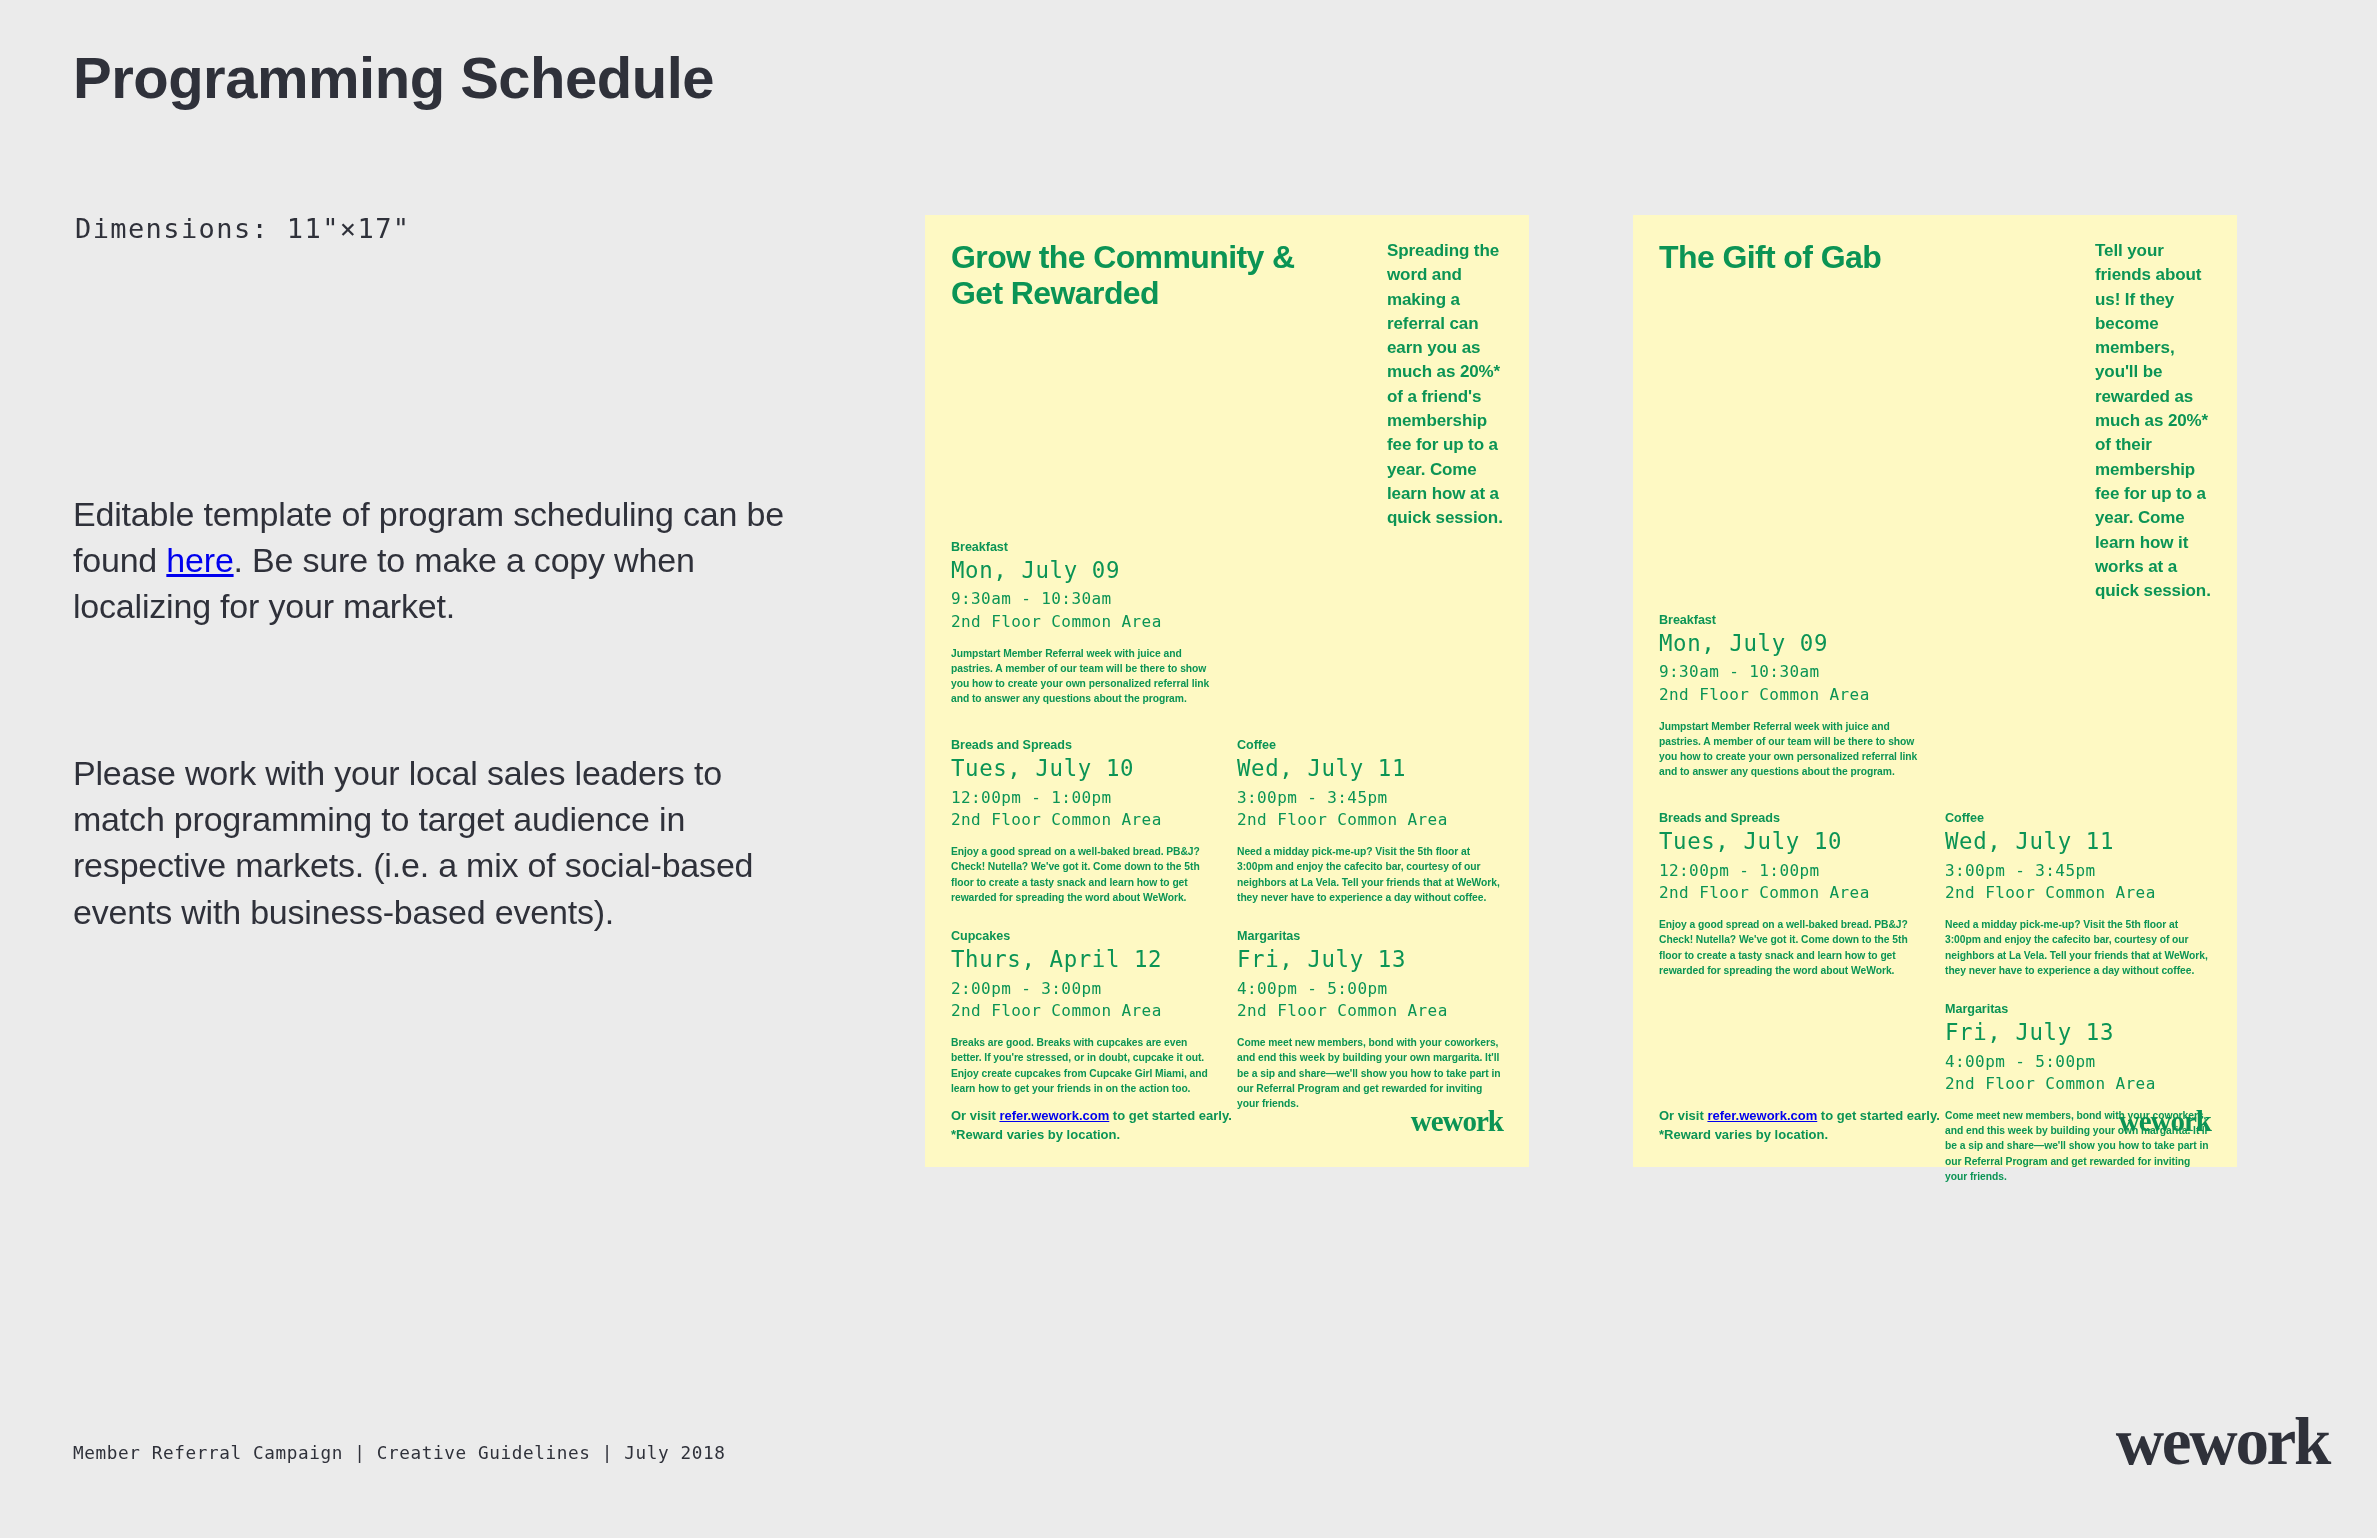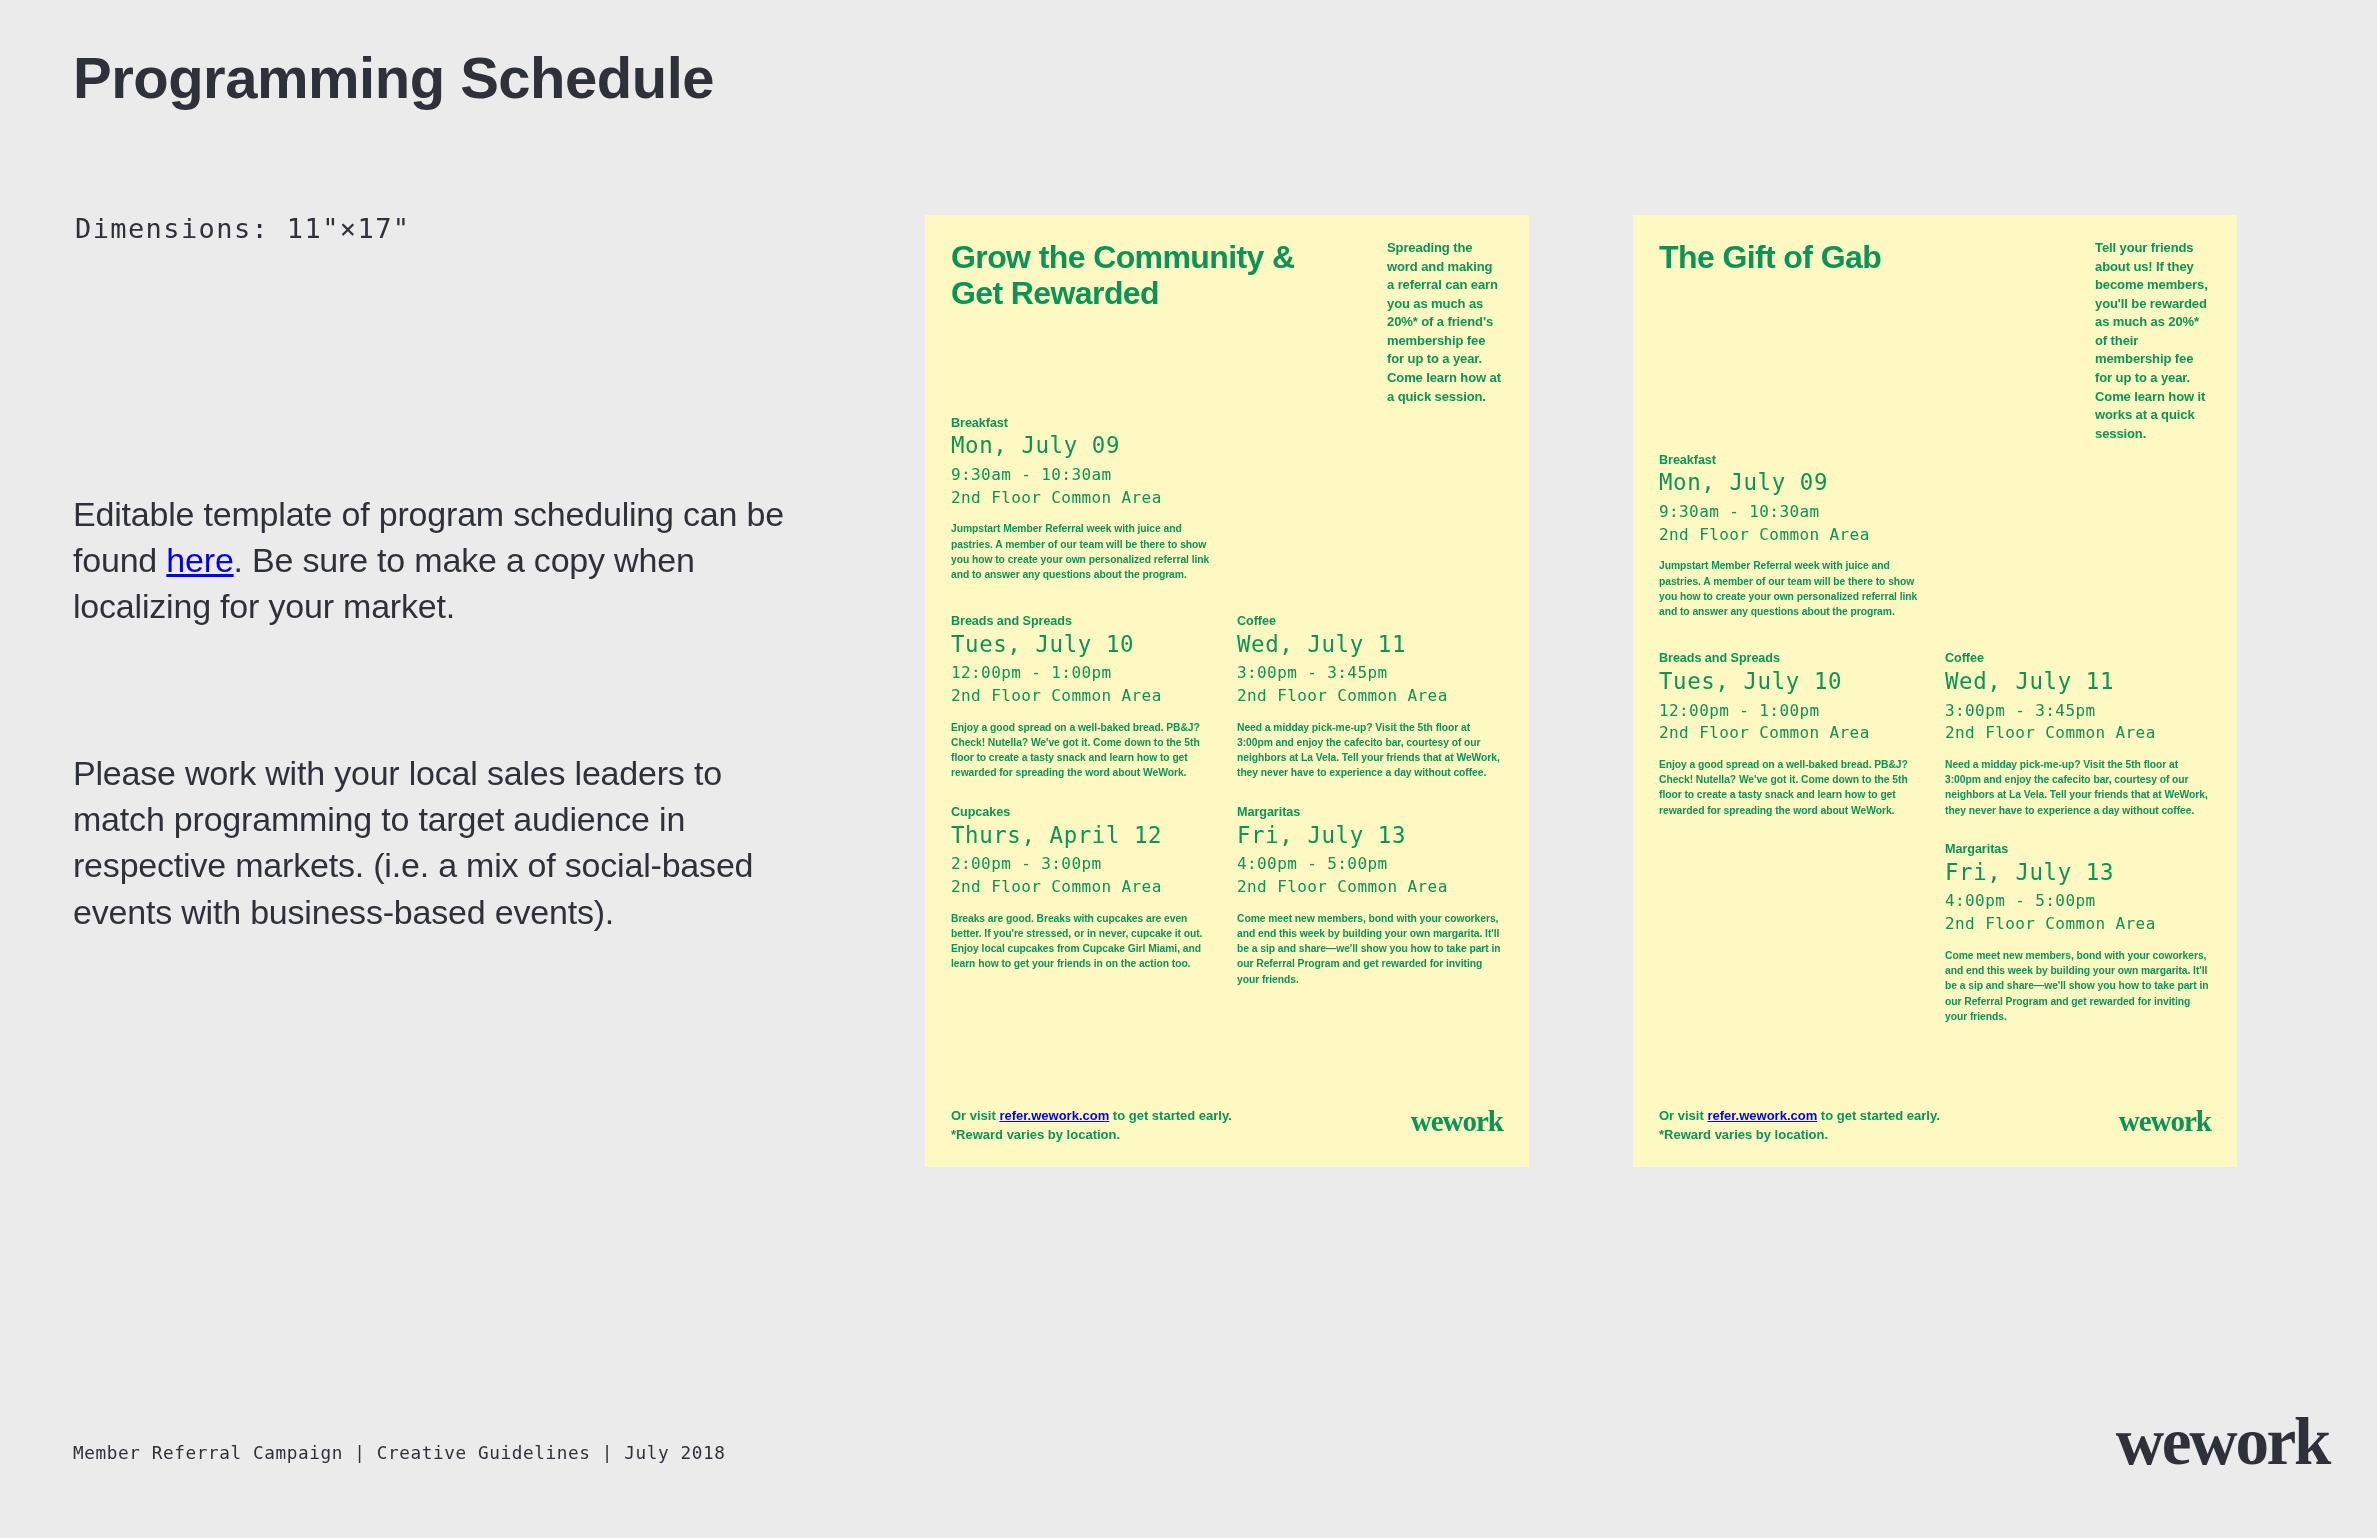--- a/index.html
+++ b/index.html
@@ -83,21 +83,21 @@
   .poster-title {
     color: #0b9455;
     font-weight: 700;
     font-size: 32px;
     line-height: 1.13;
     letter-spacing: -0.6px;
     max-width: 373px;
   }
   .poster-blurb {
     color: #0b9455;
-    font-size: 13px;
+    font-size: 17px;
     font-weight: 700;
     line-height: 1.43;
     width: 116px;
     letter-spacing: -0.1px;
   }
 
   .events-grid {
     display: grid;
     grid-template-columns: 1fr 1fr;
     column-gap: 20px;
@@ -213,21 +213,21 @@
         <div class="event-desc">Need a midday pick-me-up? Visit the 5th floor at 3:00pm and enjoy the cafecito bar, courtesy of our neighbors at La Vela. Tell your friends that at WeWork, they never have to experience a day without coffee.</div>
       </div>
     </div>
 
     <div class="events-grid event-row">
       <div class="event">
         <div class="event-category">Cupcakes</div>
         <div class="event-date">Thurs, April 12</div>
         <div class="event-time">2:00pm - 3:00pm</div>
         <div class="event-place">2nd Floor Common Area</div>
-        <div class="event-desc">Breaks are good. Breaks with cupcakes are even better. If you're stressed, or in never, cupcake it out. Enjoy local cupcakes from Cupcake Girl Miami, and learn how to get your friends in on the action too.</div>
+        <div class="event-desc">Breaks are good. Breaks with cupcakes are even better. If you're stressed, or in doubt, cupcake it out. Enjoy create cupcakes from Cupcake Girl Miami, and learn how to get your friends in on the action too.</div>
       </div>
       <div class="event">
         <div class="event-category">Margaritas</div>
         <div class="event-date">Fri, July 13</div>
         <div class="event-time">4:00pm - 5:00pm</div>
         <div class="event-place">2nd Floor Common Area</div>
         <div class="event-desc">Come meet new members, bond with your coworkers, and end this week by building your own margarita. It'll be a sip and share—we'll show you how to take part in our Referral Program and get rewarded for inviting your friends.</div>
       </div>
     </div>
 

